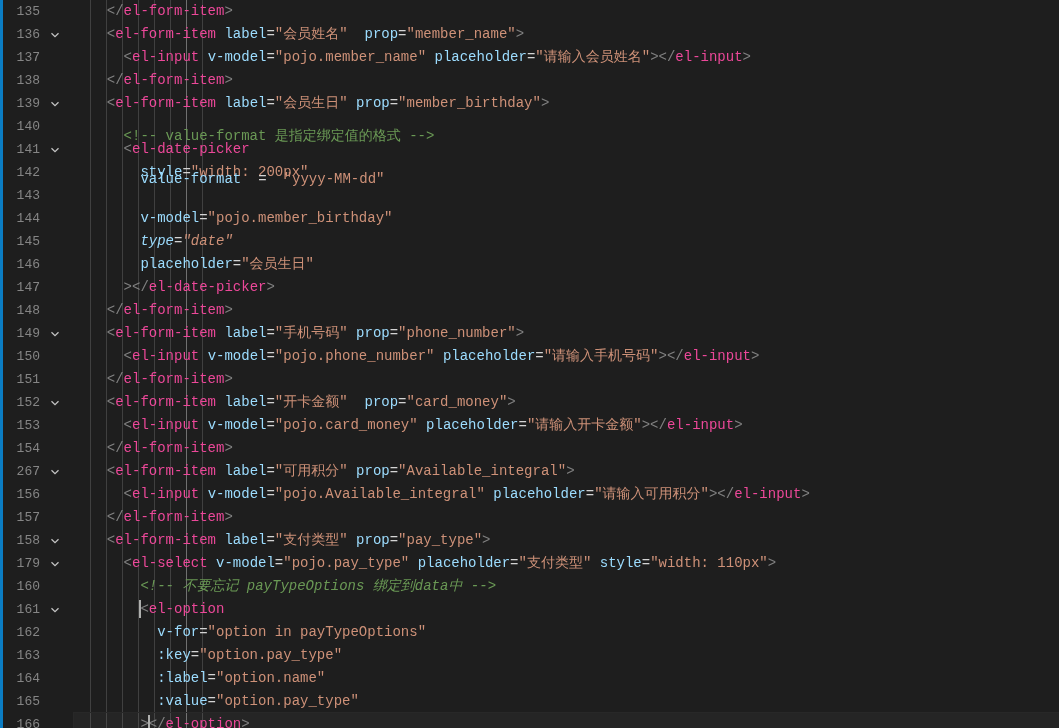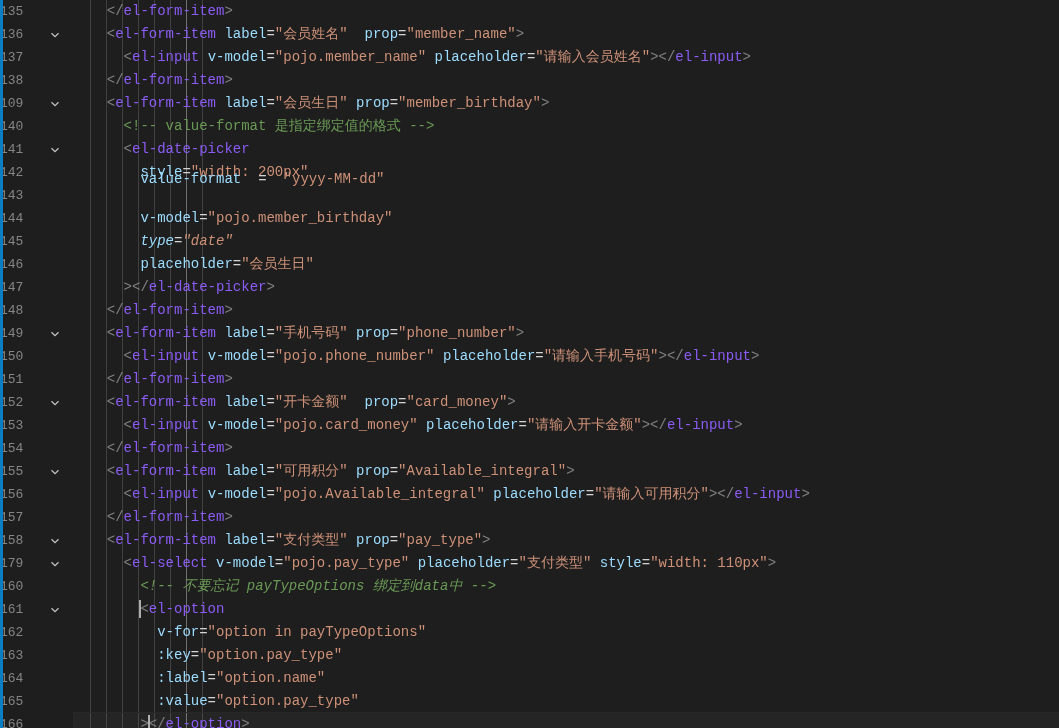--- a/index.html
+++ b/index.html
@@ -31,20 +31,21 @@
     width: 3px;
     background: #0b7dc3;
   }
   .line-row {
     display: flex;
     height: 23px;
     align-items: center;
   }
   .lineno {
     width: 44px;
+    text-align: right;
     padding-right: 4px;
     color: #858585;
     font-size: 13px;
     user-select: none;
   }
   .fold {
     width: 22px;
     display: flex;
     align-items: center;
     justify-content: center;
@@ -79,21 +80,21 @@
     height: 23px;
     background: rgba(255,255,255,0.03);
     outline: 1px solid #282828;
   }
   .cursor {
     position: absolute;
     width: 2px;
     height: 18px;
     background: #aeafad;
   }
-  .name     { color: #8b5cf6; }
+  .name     { color: #ec4899; }
   .attr     { color: #9cdcfe; }
   .eq       { color: #d4d4d4; }
   .str      { color: #ce9178; }
   .cmt      { color: #6a9955; }
   .punct    { color: #808080; }
 </style>
 </head>
 <body>
 
 <div class="editor">
@@ -114,21 +115,21 @@
         </div>
         <div class="line-row">
           <div class="lineno">137</div>
           <div class="fold"></div>
         </div>
         <div class="line-row">
           <div class="lineno">138</div>
           <div class="fold"></div>
         </div>
         <div class="line-row">
-          <div class="lineno">109</div>
+          <div class="lineno">139</div>
           <div class="fold">
             <svg width="14" height="14" viewBox="0 0 16 16">
               <path d="M4 6 L8 10 L12 6" stroke="#c5c5c5" stroke-width="1.4" fill="none"></path>
             </svg>
           </div>
         </div>
         <div class="line-row">
           <div class="lineno">140</div>
           <div class="fold"></div>
         </div>
@@ -194,21 +195,21 @@
         </div>
         <div class="line-row">
           <div class="lineno">153</div>
           <div class="fold"></div>
         </div>
         <div class="line-row">
           <div class="lineno">154</div>
           <div class="fold"></div>
         </div>
         <div class="line-row">
-          <div class="lineno">155</div>
+          <div class="lineno">267</div>
           <div class="fold">
             <svg width="14" height="14" viewBox="0 0 16 16">
               <path d="M4 6 L8 10 L12 6" stroke="#c5c5c5" stroke-width="1.4" fill="none"></path>
             </svg>
           </div>
         </div>
         <div class="line-row">
           <div class="lineno">156</div>
           <div class="fold"></div>
         </div>
@@ -279,21 +280,21 @@
       </div>
     <div id="hl">
         <div class="hl-line" style="top: 713px;"></div>
       </div>
     <div id="code-lines">
         <div class="code-line" style="top: 0px; padding-left: 32.8px;"><span class="punct">&lt;/</span><span class="name">el-form-item</span><span class="punct">&gt;</span></div>
         <div class="code-line" style="top: 23px; padding-left: 32.8px;"><span class="punct">&lt;</span><span class="name">el-form-item</span><span class="eq"> </span><span class="attr">label</span><span class="eq">=</span><span class="str">"会员姓名"</span><span class="eq">  </span><span class="attr">prop</span><span class="eq">=</span><span class="str">"member_name"</span><span class="punct">&gt;</span></div>
         <div class="code-line" style="top: 46px; padding-left: 49.6px;"><span class="punct">&lt;</span><span class="name">el-input</span><span class="eq"> </span><span class="attr">v-model</span><span class="eq">=</span><span class="str">"pojo.member_name"</span><span class="eq"> </span><span class="attr">placeholder</span><span class="eq">=</span><span class="str">"请输入会员姓名"</span><span class="punct">&gt;&lt;/</span><span class="name">el-input</span><span class="punct">&gt;</span></div>
         <div class="code-line" style="top: 69px; padding-left: 32.8px;"><span class="punct">&lt;/</span><span class="name">el-form-item</span><span class="punct">&gt;</span></div>
         <div class="code-line" style="top: 92px; padding-left: 32.8px;"><span class="punct">&lt;</span><span class="name">el-form-item</span><span class="eq"> </span><span class="attr">label</span><span class="eq">=</span><span class="str">"会员生日"</span><span class="eq"> </span><span class="attr">prop</span><span class="eq">=</span><span class="str">"member_birthday"</span><span class="punct">&gt;</span></div>
-        <div class="code-line" style="top: 115px; padding-left: 49.6px;"><span class="cmt">&lt;!-- value-format 是指定绑定值的格式 --&gt;</span></div>
+        <div class="code-line" style="top: 125px; padding-left: 49.6px;"><span class="cmt">&lt;!-- value-format 是指定绑定值的格式 --&gt;</span></div>
         <div class="code-line" style="top: 138px; padding-left: 49.6px;"><span class="punct">&lt;</span><span class="name">el-date-picker</span></div>
         <div class="code-line" style="top: 161px; padding-left: 66.4px;"><span class="attr">style</span><span class="eq">=</span><span class="str">"width: 200px"</span></div>
         <div class="code-line" style="top: 168px; padding-left: 66.4px; gap: 17px;"><span class="attr">value-format</span><span class="eq">=</span><span class="str">"yyyy-MM-dd"</span></div>
         <div class="code-line" style="top: 207px; padding-left: 66.4px;"><span class="attr">v-model</span><span class="eq">=</span><span class="str">"pojo.member_birthday"</span></div>
         <div class="code-line" style="top: 230px; padding-left: 66.4px; font-style: italic;"><span class="attr">type</span><span class="eq">=</span><span class="str">"date"</span></div>
         <div class="code-line" style="top: 253px; padding-left: 66.4px;"><span class="attr">placeholder</span><span class="eq">=</span><span class="str">"会员生日"</span></div>
         <div class="code-line" style="top: 276px; padding-left: 49.6px;"><span class="punct">&gt;&lt;/</span><span class="name">el-date-picker</span><span class="punct">&gt;</span></div>
         <div class="code-line" style="top: 299px; padding-left: 32.8px;"><span class="punct">&lt;/</span><span class="name">el-form-item</span><span class="punct">&gt;</span></div>
         <div class="code-line" style="top: 322px; padding-left: 32.8px;"><span class="punct">&lt;</span><span class="name">el-form-item</span><span class="eq"> </span><span class="attr">label</span><span class="eq">=</span><span class="str">"手机号码"</span><span class="eq"> </span><span class="attr">prop</span><span class="eq">=</span><span class="str">"phone_number"</span><span class="punct">&gt;</span></div>
         <div class="code-line" style="top: 345px; padding-left: 49.6px;"><span class="punct">&lt;</span><span class="name">el-input</span><span class="eq"> </span><span class="attr">v-model</span><span class="eq">=</span><span class="str">"pojo.phone_number"</span><span class="eq"> </span><span class="attr">placeholder</span><span class="eq">=</span><span class="str">"请输入手机号码"</span><span class="punct">&gt;&lt;/</span><span class="name">el-input</span><span class="punct">&gt;</span></div>

